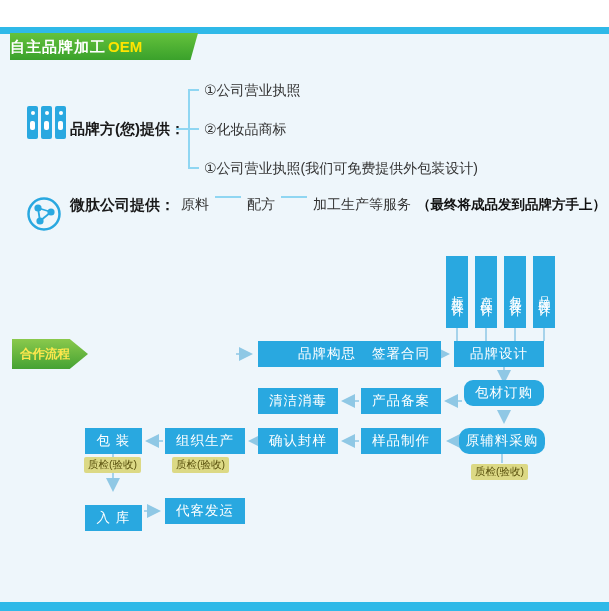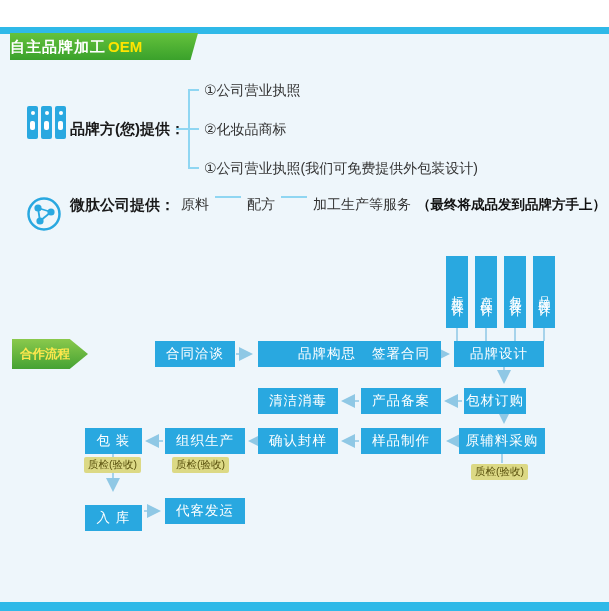--- a/index.html
+++ b/index.html
@@ -145,34 +145,33 @@
       <path d="M113 454 V489" marker-end="url(#ar)"></path>
       <path d="M502 454 V463"></path>
       <path d="M144 511 H158" marker-end="url(#ar)"></path>
     </g>
   </svg>
 
   <div class="process-arrow">
     <span>合作流程</span>
   </div>
 
-  <div class="box" style="left:155px;top:341px;width:80px;">合同洽谈</div>
   <div class="box" style="left:258px;top:341px;width:80px;padding-left:29px;">品牌构思</div>
   <div class="box" style="left:361px;top:341px;width:80px;">签署合同</div>
   <div class="box" style="left:454px;top:341px;width:90px;">品牌设计</div>
 
   <div class="box" style="left:258px;top:388px;width:80px;">清洁消毒</div>
   <div class="box" style="left:361px;top:388px;width:80px;">产品备案</div>
-  <div class="box" style="left:464px;top:388px;width:62px;">包材订购</div>
+  <div class="box" style="left:464px;top:380px;width:80px;border-radius:9px;">包材订购</div>
 
   <div class="box" style="left:85px;top:428px;width:57px;">包 装</div>
   <div class="box" style="left:165px;top:428px;width:80px;">组织生产</div>
   <div class="box" style="left:258px;top:428px;width:80px;">确认封样</div>
   <div class="box" style="left:361px;top:428px;width:80px;">样品制作</div>
-  <div class="box" style="left:459px;top:428px;width:86px;">原辅料采购</div>
+  <div class="box" style="left:459px;top:428px;width:86px;border-radius:10px;">原辅料采购</div>
 
   <div class="qc" style="left:84px;top:457px;">质检(验收)</div>
   <div class="qc" style="left:172px;top:457px;">质检(验收)</div>
   <div class="qc" style="left:471px;top:464px;">质检(验收)</div>
 
   <div class="box" style="left:85px;top:498px;width:57px;margin-top:7px;">入 库</div>
   <div class="box" style="left:165px;top:498px;width:80px;">代客发运</div>
 
   <div class="bottom-strip"></div>
 </div>

